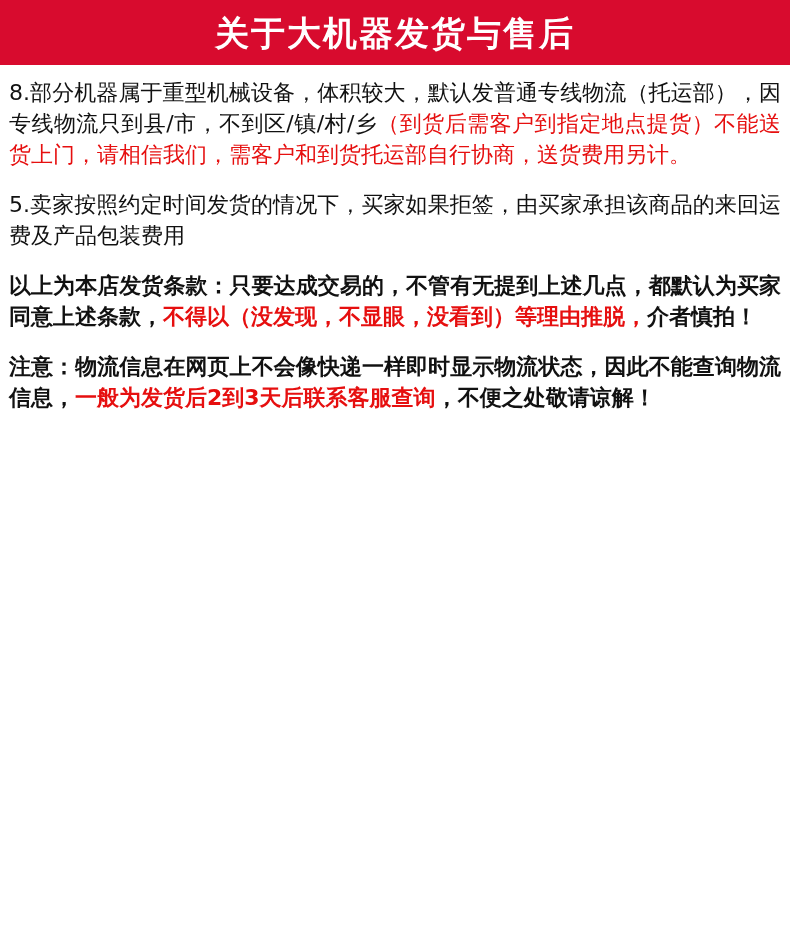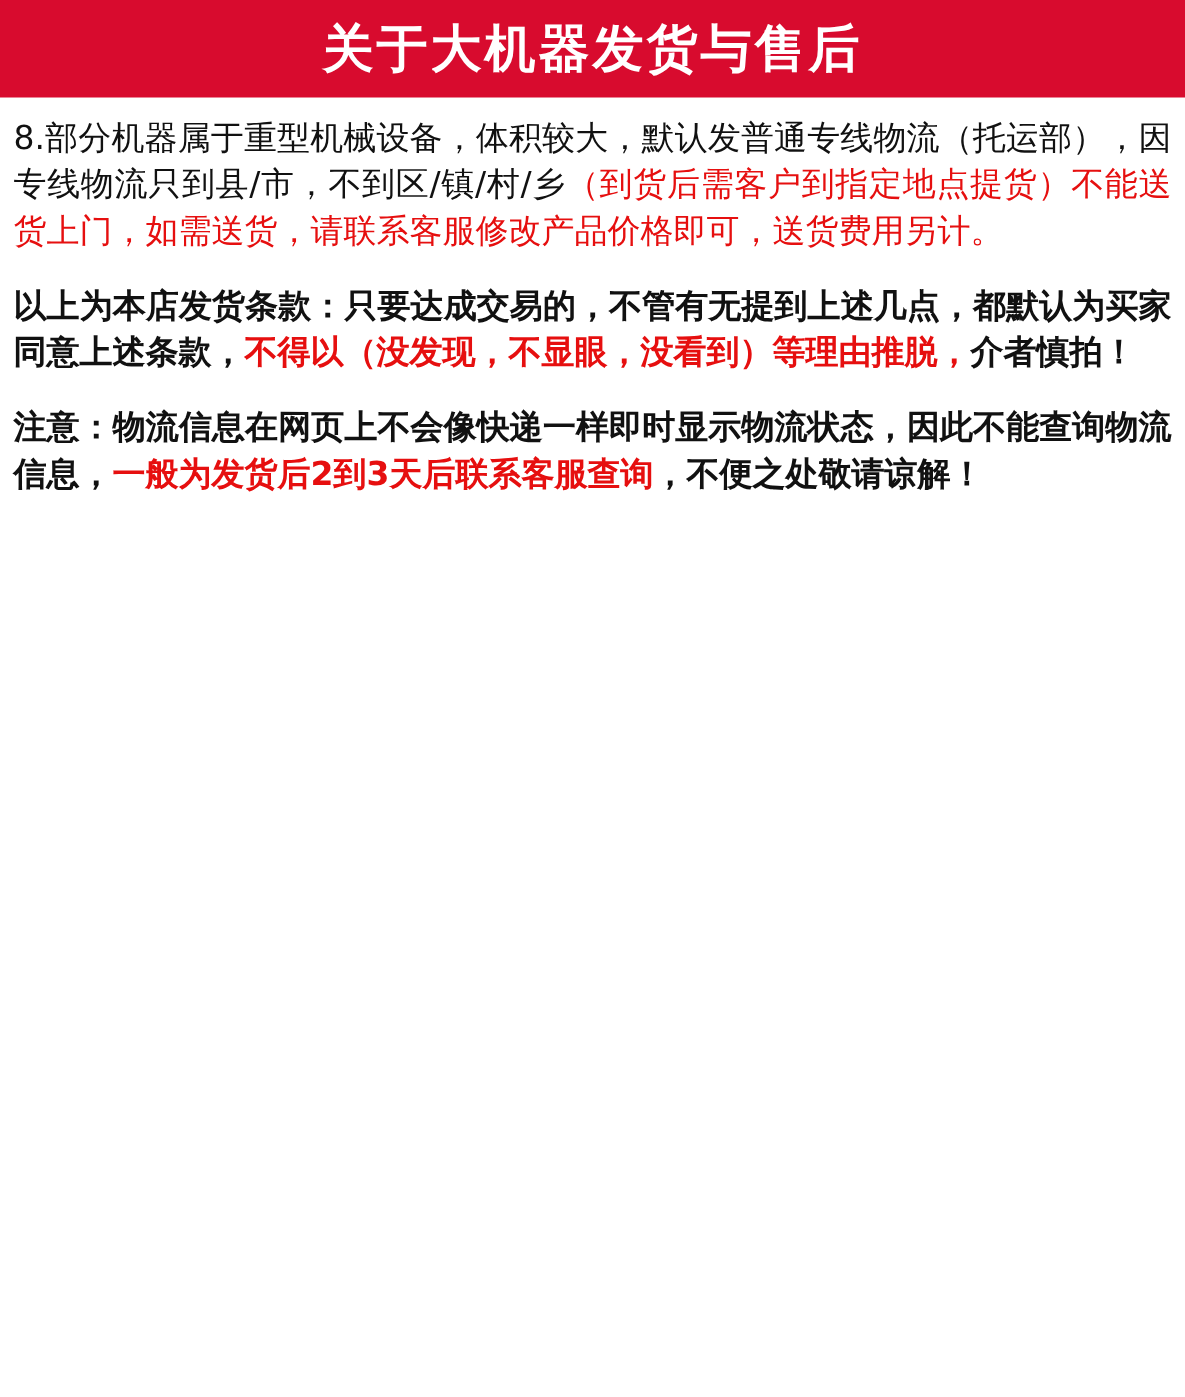--- a/index.html
+++ b/index.html
@@ -48,17 +48,18 @@
   }
 </style>
 </head>
 <body>
 
 <div class="page">
   <div class="banner">
     <span class="title">关于大机器发货与售后</span>
   </div>
   <div class="content">
-      <p class="para"><span class="seg">8.部分机器属于重型机械设备，体积较大，默认发普通专线物流（托运部），因专线物流只到县/市，不到区/镇/村/乡</span><span class="seg red">（到货后需客户到指定地点提货）不能送货上门，如需送货，请联系客服修改产品价格即可，送货费用另计。</span></p>
+      <p class="para"><span class="seg">8.部分机器属于重型机械设备，体积较大，默认发普通专线物流（托运部），因专线物流只到县/市，不到区/镇/村/乡</span><span class="seg red">（到货后需客户到指定地点提货）不能送货上门，请相信我们，需客户和到货托运部自行协商，送货费用另计。</span></p>
+      <p class="para"><span class="seg">5.卖家按照约定时间发货的情况下，买家如果拒签，由买家承担该商品的来回运费及产品包装费用</span></p>
       <p class="para bold"><span class="seg">以上为本店发货条款：只要达成交易的，不管有无提到上述几点，都默认为买家同意上述条款，</span><span class="seg red">不得以（没发现，不显眼，没看到）等理由推脱，</span><span class="seg">介者慎拍！</span></p>
       <p class="para bold"><span class="seg">注意：物流信息在网页上不会像快递一样即时显示物流状态，因此不能查询物流信息，</span><span class="seg red">一般为发货后2到3天后联系客服查询</span><span class="seg">，不便之处敬请谅解！</span></p>
     </div>
 </div>
 
 </body></html>

